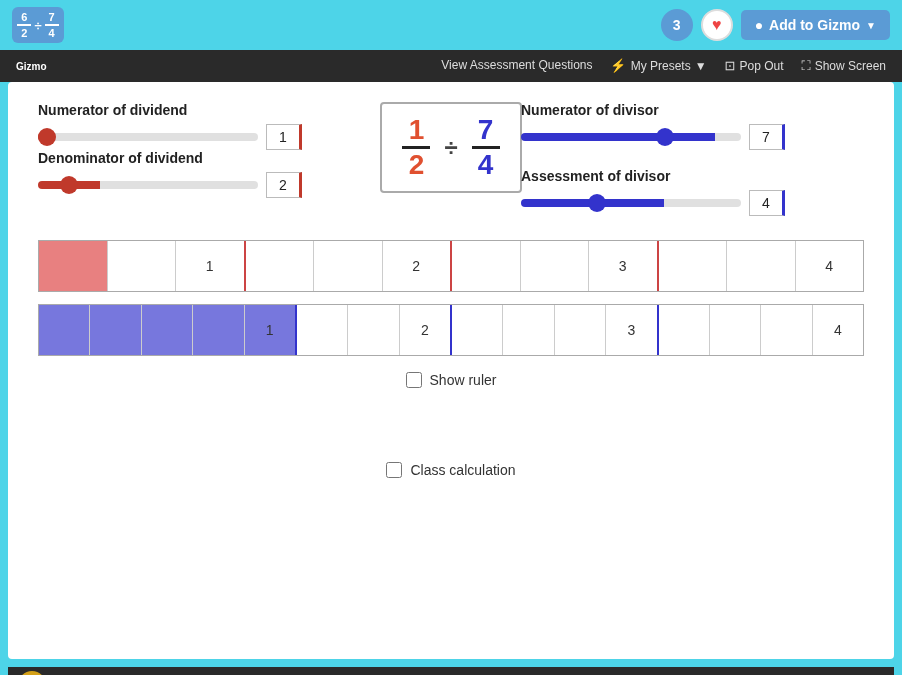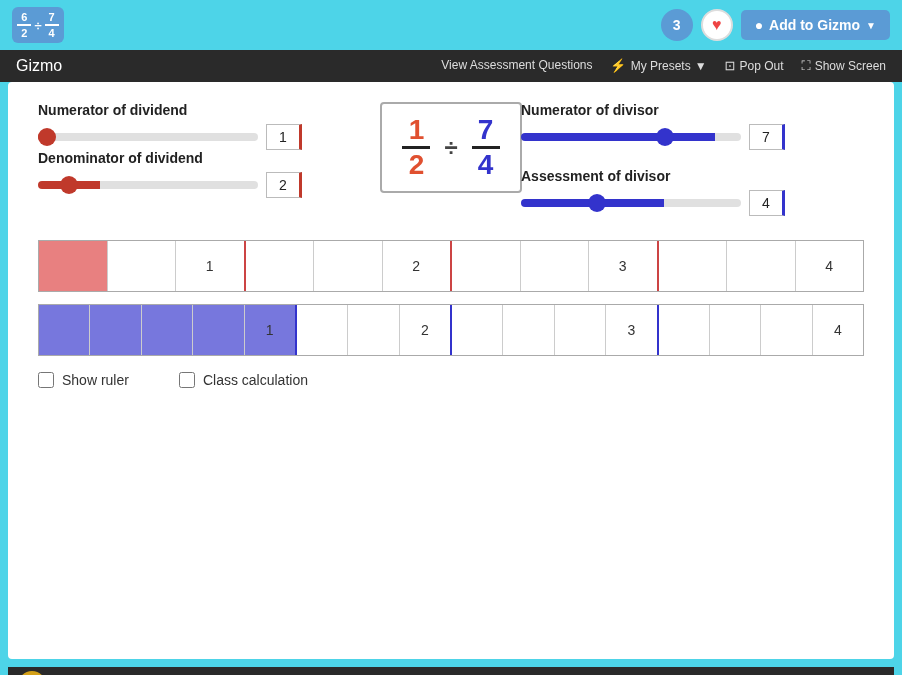--- a/index.html
+++ b/index.html
@@ -105,22 +105,22 @@
     .gizmo-bar {
       background: #2a2a2a;
       height: 32px;
       display: flex;
       align-items: center;
       padding: 0 16px;
       gap: 0;
     }
     .gizmo-label {
       color: white;
-      font-size: 16px;
-      font-weight: normal;
+      font-size: 10px;
+      font-weight: bold;
       margin-right: auto;
     }
     .gizmo-bar-actions {
       display: flex;
       align-items: flex-start;
       gap: 18px;
     }
     .gizmo-action {
       color: #ddd;
       font-size: 12px;
@@ -347,22 +347,23 @@
       border-right: 2px solid #c44 !important;
     }
     .bar-major-marker-blue {
       border-right: 2px solid #3333cc !important;
     }
 
     
     .checkboxes-row {
       display: flex;
       align-items: center;
-      gap: 50px;
+      gap: 74px;
       margin-top: 16px;
+      flex-direction: column;
     }
     .checkbox-item {
       display: flex;
       align-items: center;
       gap: 8px;
       font-size: 14px;
       color: #333;
       cursor: pointer;
     }
     .checkbox-item input[type="checkbox"] {

